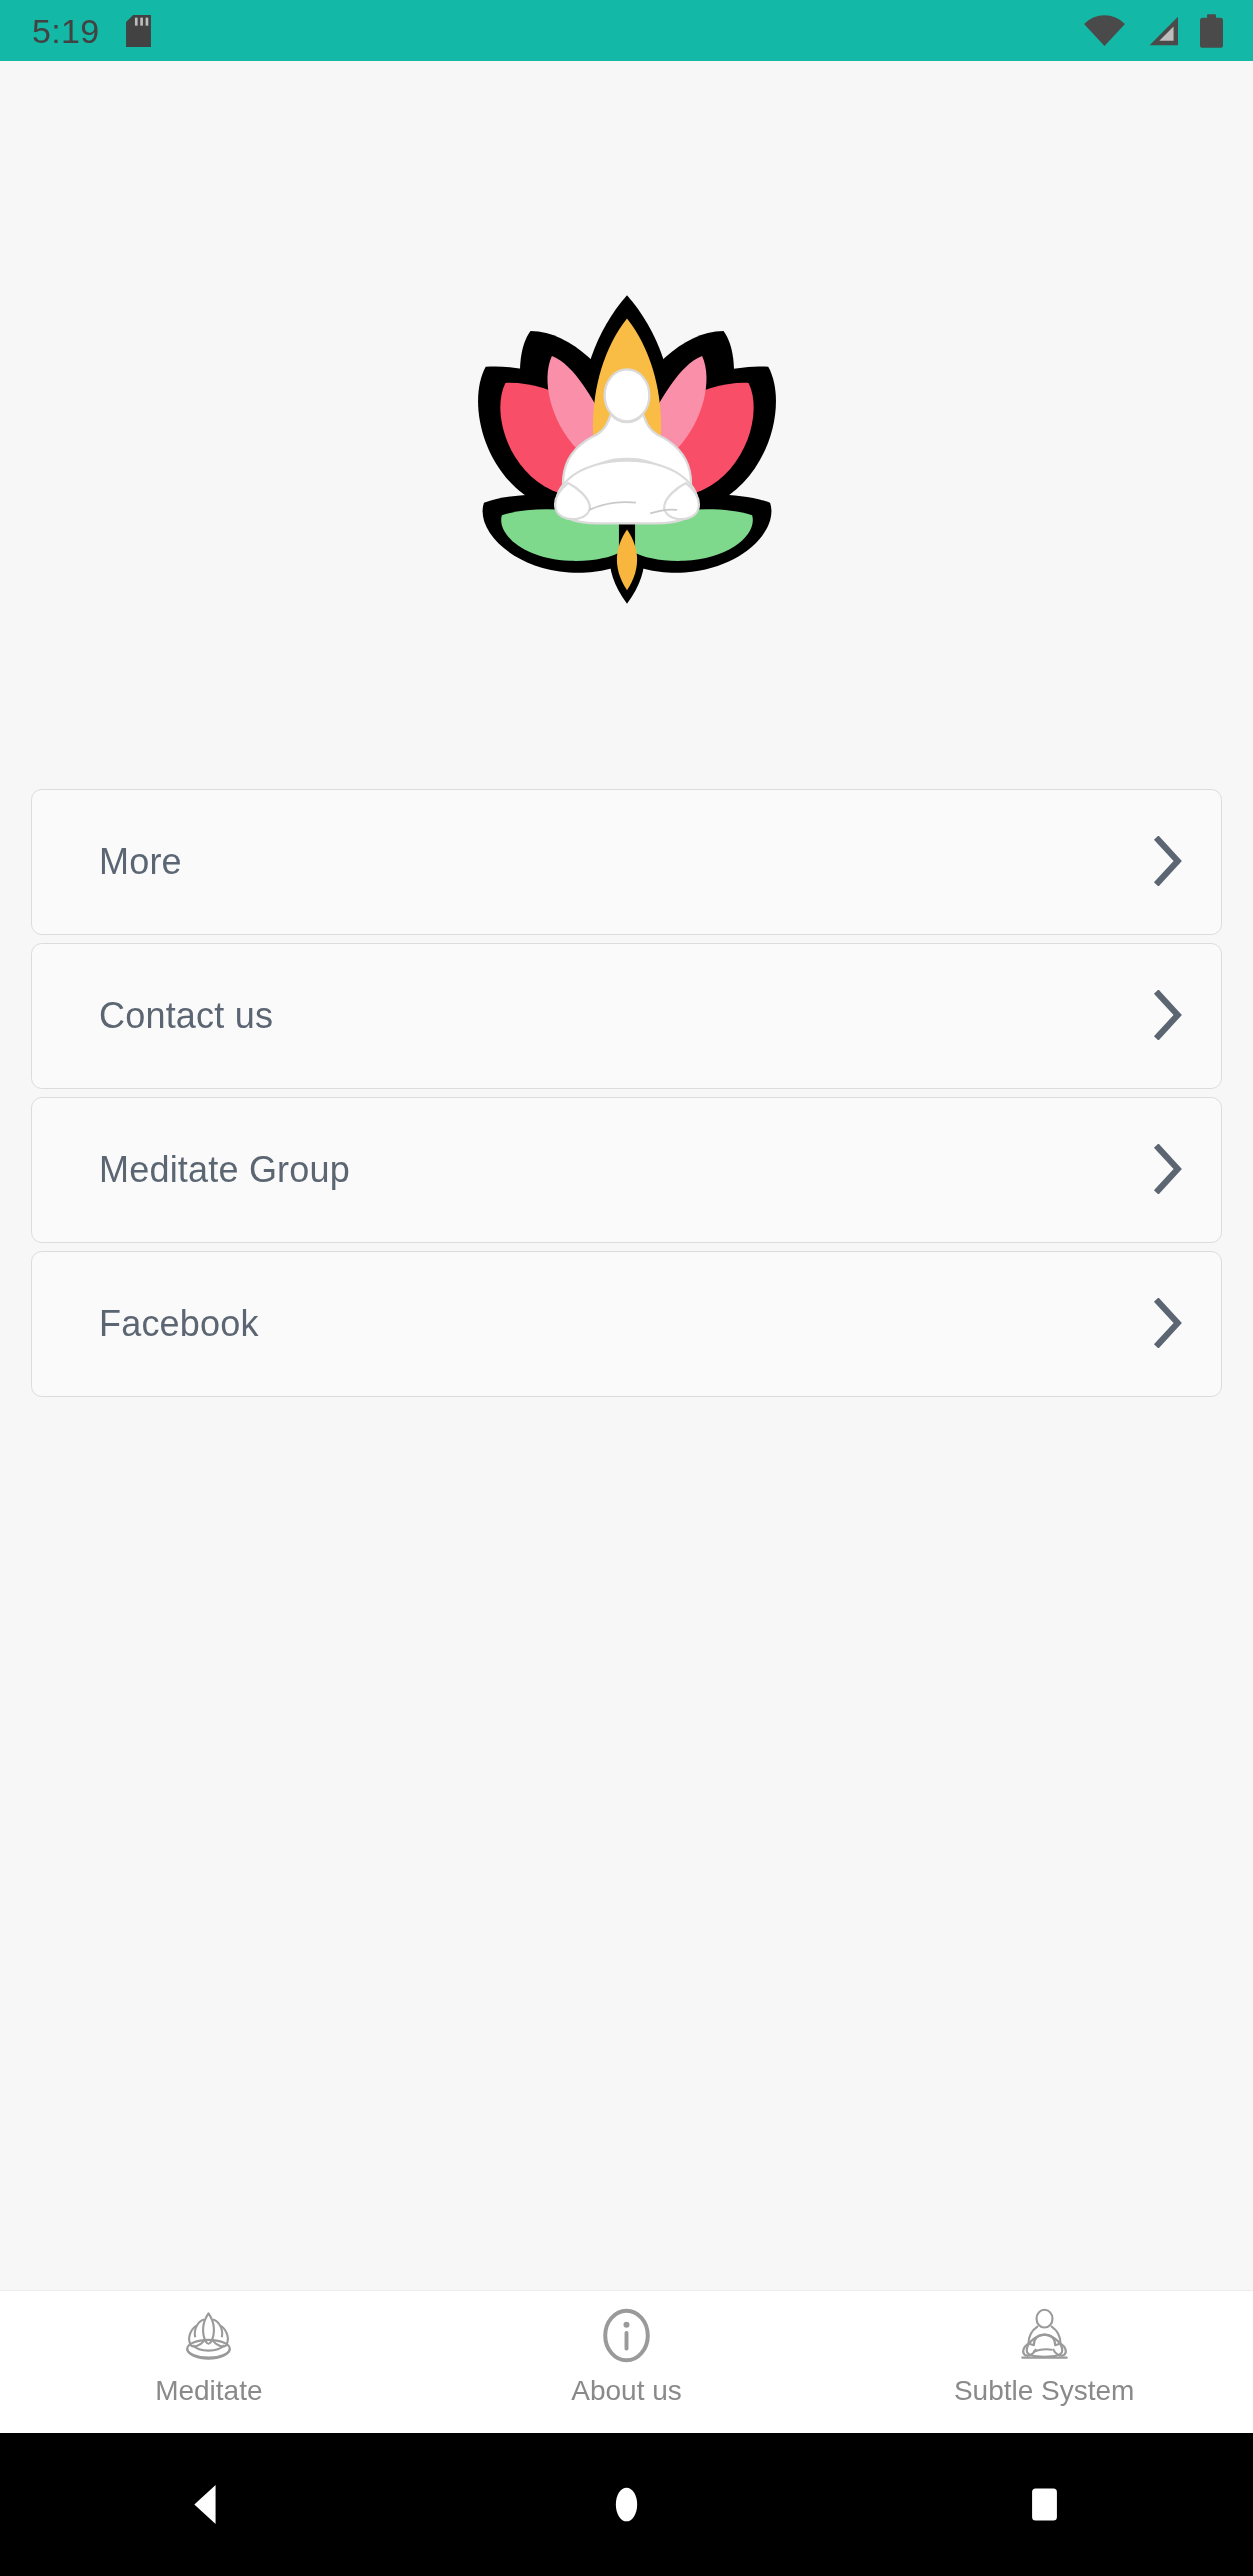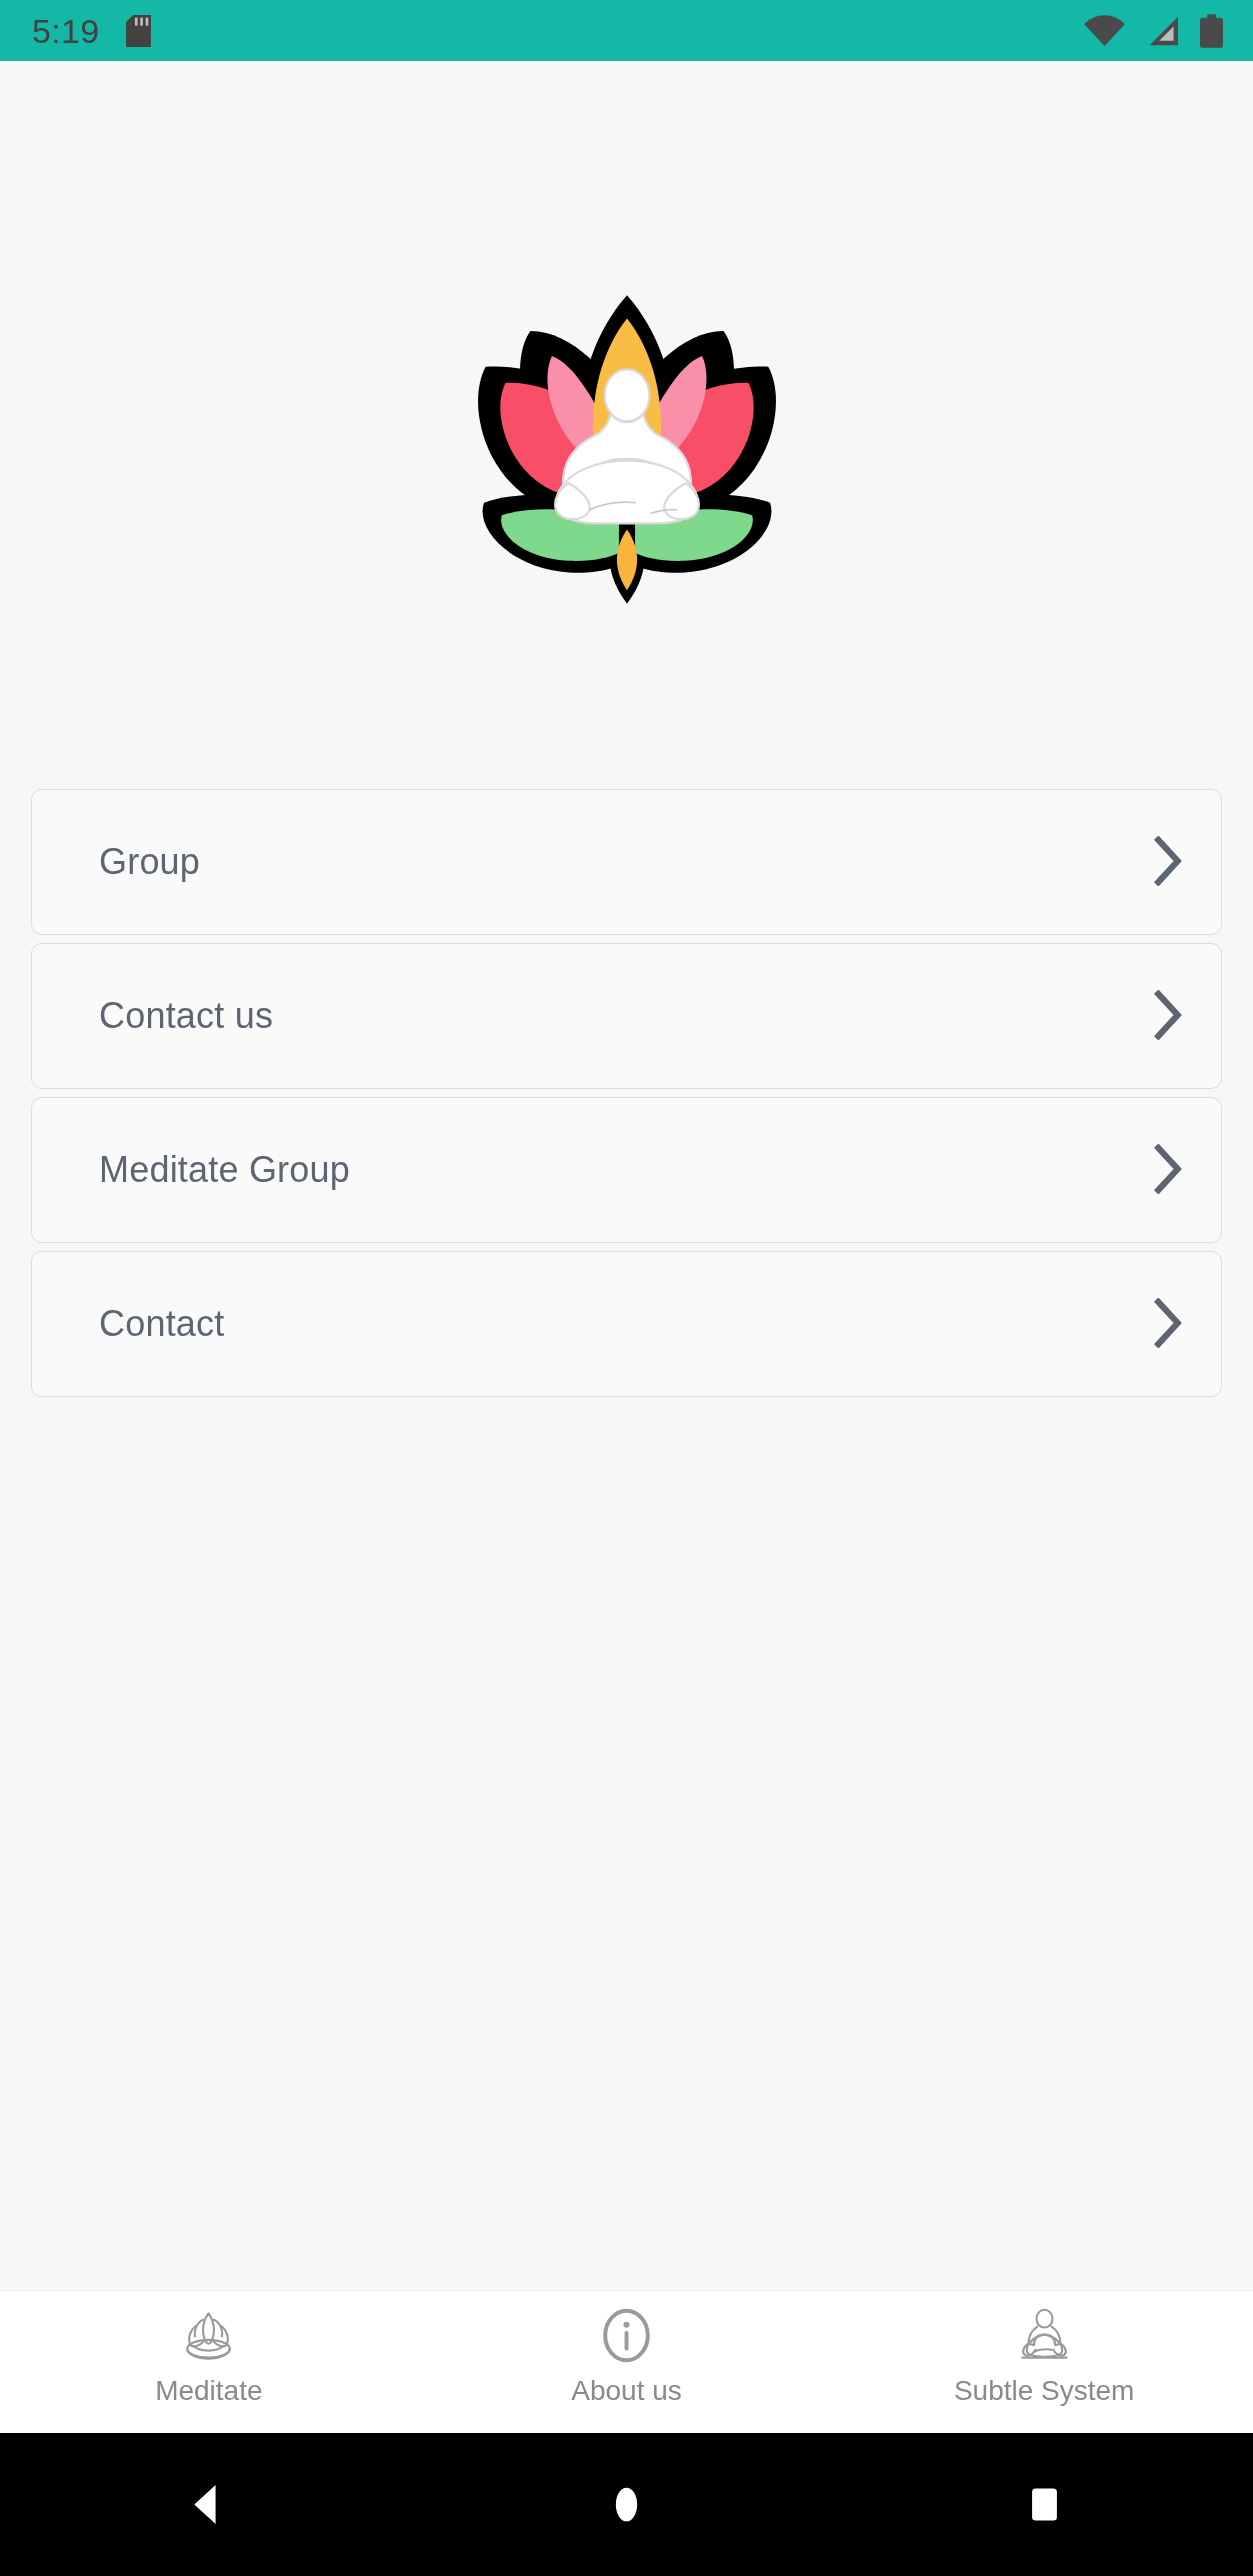--- a/index.html
+++ b/index.html
@@ -184,21 +184,21 @@
       <g stroke="#C9C9C9" stroke-width="2" fill="none">
         <path d="M128 240 C145 232 165 230 180 232"></path>
         <path d="M196 244 C208 240 218 239 226 240"></path>
       </g>
     </svg>
   </div>
 
   <div class="list">
 
     <div class="card">
-      <span class="card-label">Group</span>
+      <span class="card-label">More</span>
       <span class="chev">
         <svg width="30" height="50" viewBox="0 0 34 56">
           <path d="M6 4 L28 28 L6 52" fill="none" stroke="#5C6673" stroke-width="7" stroke-linecap="square" stroke-linejoin="miter"></path>
         </svg>
       </span>
     </div>
 
     <div class="card">
       <span class="card-label">Contact us</span>
       <span class="chev">
@@ -211,21 +211,21 @@
     <div class="card">
       <span class="card-label">Meditate Group</span>
       <span class="chev">
         <svg width="30" height="50" viewBox="0 0 34 56">
           <path d="M6 4 L28 28 L6 52" fill="none" stroke="#5C6673" stroke-width="7" stroke-linecap="square" stroke-linejoin="miter"></path>
         </svg>
       </span>
     </div>
 
     <div class="card">
-      <span class="card-label">Contact</span>
+      <span class="card-label">Facebook</span>
       <span class="chev">
         <svg width="30" height="50" viewBox="0 0 34 56">
           <path d="M6 4 L28 28 L6 52" fill="none" stroke="#5C6673" stroke-width="7" stroke-linecap="square" stroke-linejoin="miter"></path>
         </svg>
       </span>
     </div>
 
   </div>
 
   <div class="bottomnav">

